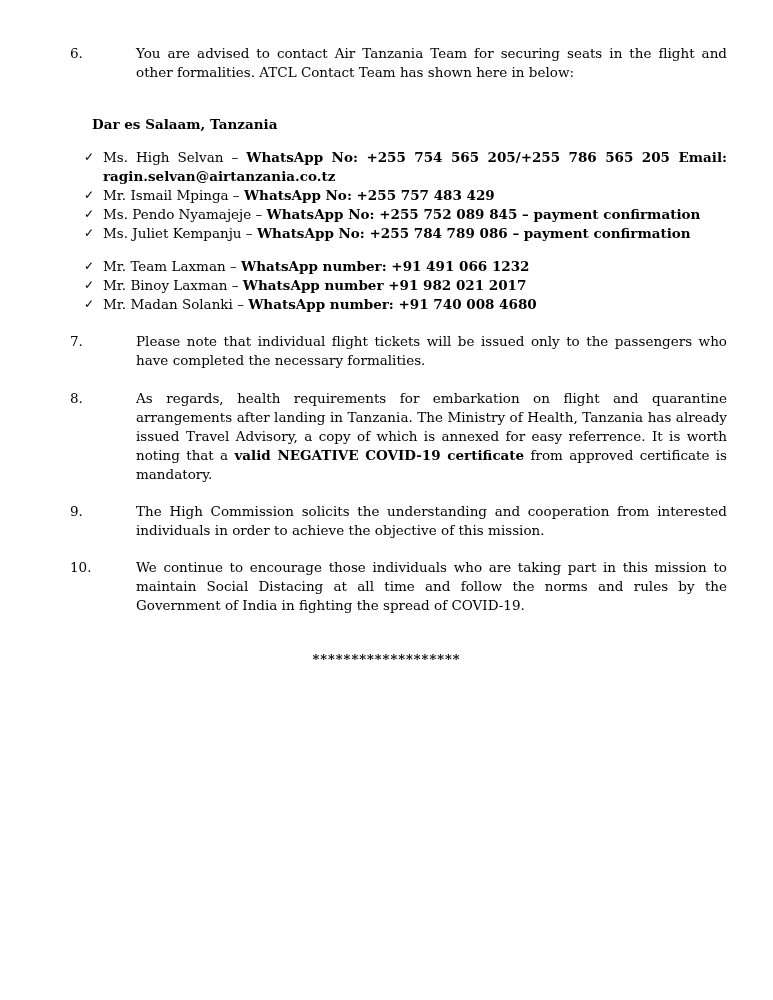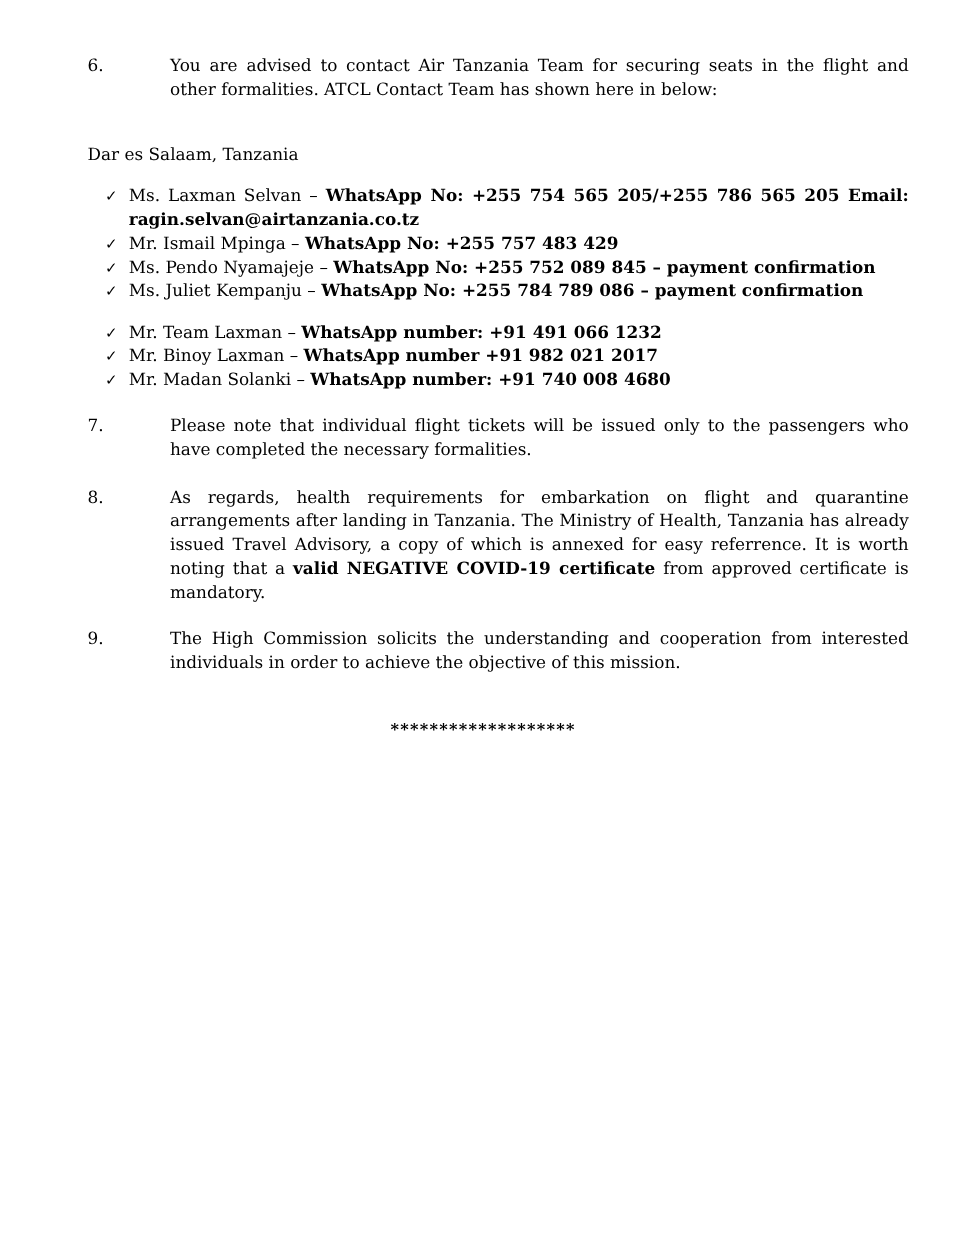--- a/index.html
+++ b/index.html
@@ -13,21 +13,21 @@
       font-family: "DejaVu Serif", serif;
       font-size: 13.5px;
       line-height: 19px;
       padding: 44px 46px 0 70px;
       position: relative;
       overflow: hidden;
     }
     .item { display: flex; }
     .item .num { flex: 0 0 26px; }
     .item .body { flex: 1; text-align: justify; margin-left: 40px; }
-    .heading { font-weight: normal; }
+    .heading { font-weight: bold; margin-left: 22px; }
     .h-dar { margin-top: 33px; }
     .h-mumbai { margin-top: 17px; }
     .clist { margin-left: 14px; margin-top: 14px; }
     .contact { display: flex; }
     .contact .check { flex: 0 0 19px; font-size: 12px; }
     .contact .cbody { flex: 1; text-align: justify; }
     .mt18 { margin-top: 18px; }
     .mt19 { margin-top: 19px; }
     .stars {
       text-align: center;
@@ -47,21 +47,21 @@
   <div class="item">
     <span class="num">6.</span>
     <div class="body">You are advised to contact Air Tanzania Team for securing seats in the flight and other formalities. ATCL Contact Team has shown here in below:</div>
   </div>
 
   <div class="heading h-dar">Dar es Salaam, Tanzania</div>
 
   <div class="clist">
     <div class="contact">
       <span class="check">✓</span>
-      <div class="cbody"><span>Ms. Laxman Selvan – </span><b>WhatsApp No: +255 754 565 205/+255 786 565 205 Email: ragin.selvan@airtanzania.co.tz</b></div>
+      <div class="cbody"><span>Ms. High Selvan – </span><b>WhatsApp No: +255 754 565 205/+255 786 565 205 Email: ragin.selvan@airtanzania.co.tz</b></div>
     </div>
     <div class="contact">
       <span class="check">✓</span>
       <div class="cbody"><span>Mr. Ismail Mpinga – </span><b>WhatsApp No: +255 757 483 429</b></div>
     </div>
     <div class="contact">
       <span class="check">✓</span>
       <div class="cbody"><span>Ms. Pendo Nyamajeje – </span><b>WhatsApp No: +255 752 089 845 – payment confirmation</b></div>
     </div>
     <div class="contact">
@@ -94,16 +94,20 @@
   <div class="item mt19">
     <span class="num">8.</span>
     <div class="body"><span>As regards, health requirements for embarkation on flight and quarantine arrangements after landing in Tanzania. The Ministry of Health, Tanzania has already issued Travel Advisory, a copy of which is annexed for easy referrence. It is worth noting that a </span><b>valid NEGATIVE COVID-19 certificate</b><span> from approved certificate is mandatory.</span></div>
   </div>
 
   <div class="item mt18">
     <span class="num">9.</span>
     <div class="body">The High Commission solicits the understanding and cooperation from interested individuals in order to achieve the objective of this mission.</div>
   </div>
 
+  <div class="item mt18">
+    <span class="num">10.</span>
+    <div class="body">We continue to encourage those individuals who are taking part in this mission to maintain Social Distacing at all time and follow the norms and rules by the Government of India in fighting the spread of COVID-19.</div>
+  </div>
 
   <div class="stars">*******************</div>
 
 </div>
 
 </body></html>

